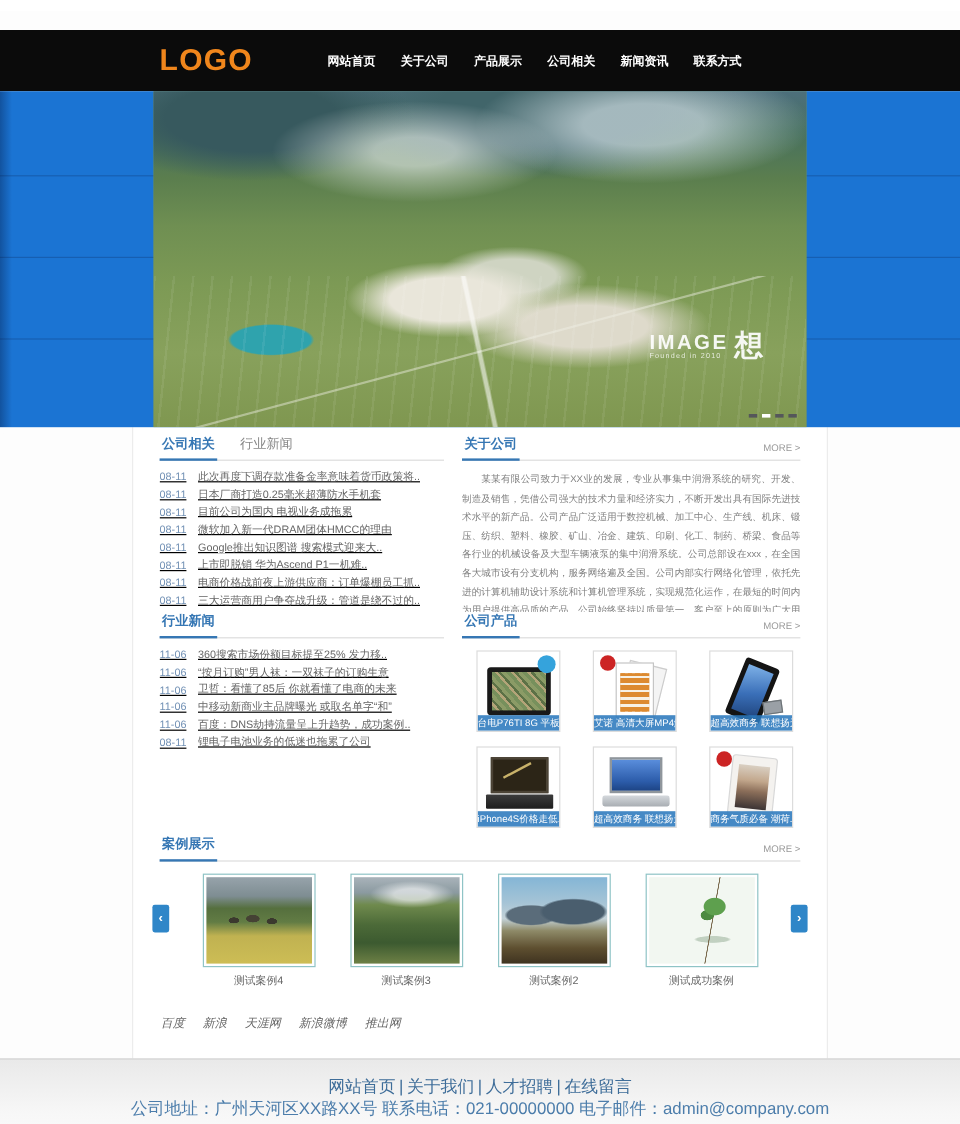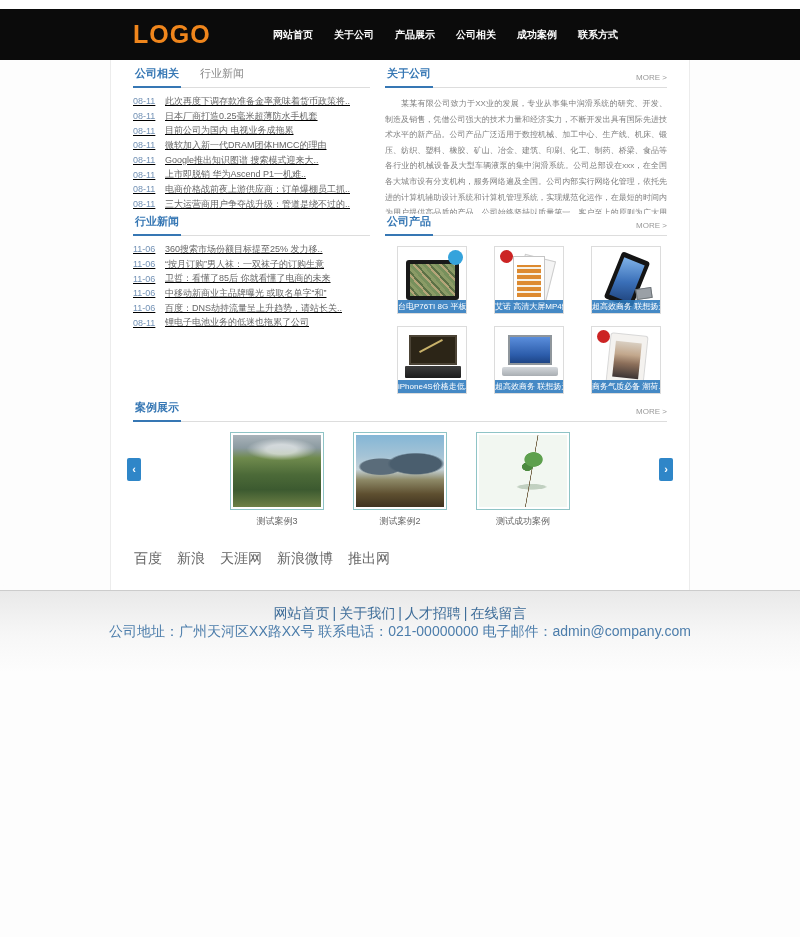--- a/index.html
+++ b/index.html
@@ -2,21 +2,21 @@
 <html><head>
 <meta charset="utf-8">
 <style>
   * { margin:0; padding:0; box-sizing:border-box; }
   html,body { background:#fdfdfd; font-family:"Liberation Sans","DejaVu Sans",sans-serif; }
   .page { width:800px; margin:0 auto; }
 
   
   .top-strip { height:9px; background:#ffffff; }
   .site-header { height:51px; background:#0b0b0b; }
-  .header-inner { width:580px; margin:0 auto; height:100%; display:flex; align-items:center; }
+  .header-inner { width:580px; margin:16px auto; height:100%; display:flex; align-items:center; }
   .logo { font-size:25px; font-weight:bold; color:#f0861c; letter-spacing:1px; padding-left:23px; }
   .main-nav { margin-left:auto; padding-right:72px; display:flex; gap:21px; }
   .main-nav a { color:#ffffff; font-size:10px; font-weight:bold; text-decoration:none; white-space:nowrap; }
 
   
   .banner { position:relative; height:280px; background:#1b74d3; overflow:hidden; }
   .banner-edge { position:absolute; left:0; top:0; bottom:0; width:10px;
     background:linear-gradient(90deg, rgba(0,20,60,.35), rgba(0,0,0,0)); }
   .banner-line { position:absolute; left:0; right:0; height:1px; background:rgba(0,0,30,.18); }
   .bl1{top:70px;} .bl2{top:138px;} .bl3{top:206px;}
@@ -118,21 +118,21 @@
       radial-gradient(9px 7px at 55% 44%, #4c8a40 58%, rgba(76,138,64,0) 64%),
       linear-gradient(100deg, rgba(0,0,0,0) 58%, #7a6a4e 58.4%, #7a6a4e 58.9%, rgba(0,0,0,0) 59.3%),
       radial-gradient(26px 5px at 60% 72%, rgba(120,150,120,.4) 50%, rgba(0,0,0,0) 60%); }
   .case-caption { font-size:9px; color:#666666; margin-top:5px; }
   .car-arrow { position:absolute; top:26px; width:14px; height:23px; background:#2f86c8; color:#ffffff; border:none; border-radius:2px; font-size:11px; font-weight:bold; line-height:23px; text-align:center; cursor:pointer; padding:0; }
   .car-prev { left:-6px; } .car-next { right:-6px; }
 
   
   .links-sec { margin-top:12px; }
   .links-row { display:flex; gap:15px; padding:10px 0 12px 1px; }
-  .links-row a { font-size:14px; color:#666666; text-decoration:none; white-space:nowrap; }
+  .links-row a { font-size:10px; color:#666666; text-decoration:none; white-space:nowrap;font-style:italic; }
 
   
   .site-footer { border-top:1px solid #cccccc; background:linear-gradient(180deg,#e9e9e9 0%,#f7f7f7 55%,#fdfdfd 100%); height:82px; text-align:center; padding-top:13px; }
   .site-footer .f-line { font-size:14px; line-height:18px; }
   .f-nav { color:#3e6d99; }
   .f-nav a { color:#3e6d99; text-decoration:none; }
   .f-sep { color:#3e6d99; margin:0 3px; }
   .f-addr { color:#4c7dab; }
 </style>
 </head>
@@ -143,26 +143,48 @@
   <div class="top-strip"></div>
 
   <div class="site-header">
     <div class="header-inner">
       <div class="logo">LOGO</div>
       <div class="main-nav">
         <a href="#">网站首页</a>
         <a href="#">关于公司</a>
         <a href="#">产品展示</a>
         <a href="#">公司相关</a>
-        <a href="#">成功案例</a>
+        <a href="#">新闻资讯</a>
         <a href="#">联系方式</a>
       </div>
     </div>
   </div>
 
+  <div class="banner">
+    <div class="banner-line bl1"></div>
+    <div class="banner-line bl2"></div>
+    <div class="banner-line bl3"></div>
+    <div class="banner-edge"></div>
+    <div class="slide">
+      <div class="slide-roads"></div>
+      <div class="watermark">
+        <div class="wm-text">
+          <div class="wm-title">IMAGE</div>
+          <div class="wm-sub">Founded in 2010</div>
+        </div>
+        <div class="wm-cn">想</div>
+      </div>
+      <div class="slide-dots">
+        <span></span>
+        <span class="active"></span>
+        <span></span>
+        <span></span>
+      </div>
+    </div>
+  </div>
 
   <div class="main-wrap">
     <div class="container">
 
       <div class="cols">
 
         <div class="col-left">
 
           <div class="sec-head">
             <span class="sec-title">公司相关</span>
@@ -221,21 +243,21 @@
               <li>
                   <span class="nd">11-06</span>
                   <span class="nt">卫哲：看懂了85后 你就看懂了电商的未来</span>
                 </li>
               <li>
                   <span class="nd">11-06</span>
                   <span class="nt">中移动新商业主品牌曝光 或取名单字“和”</span>
                 </li>
               <li>
                   <span class="nd">11-06</span>
-                  <span class="nt">百度：DNS劫持流量呈上升趋势，请站长关..</span>
+                  <span class="nt">百度：DNS劫持流量呈上升趋势，成功案例..</span>
                 </li>
               <li>
                   <span class="nd">08-11</span>
                   <span class="nt">锂电子电池业务的低迷也拖累了公司</span>
                 </li>
             </ul>
           </div>
         </div>
 
         <div class="col-right">
@@ -308,20 +330,26 @@
         </div>
       </div>
 
       <div class="cases-sec">
         <div class="sec-head">
           <span class="sec-title">案例展示</span>
           <a href="#" class="more-link">MORE &gt;</a>
         </div>
         <div class="case-row">
           <button class="car-arrow car-prev">‹</button>
+          <div class="case-item">
+            <div class="case-frame">
+                <div class="case-img ci1"></div>
+              </div>
+            <div class="case-caption">测试案例4</div>
+          </div>
           <div class="case-item">
             <div class="case-frame">
                 <div class="case-img ci2"></div>
               </div>
             <div class="case-caption">测试案例3</div>
           </div>
           <div class="case-item">
             <div class="case-frame">
                 <div class="case-img ci3"></div>
               </div>

